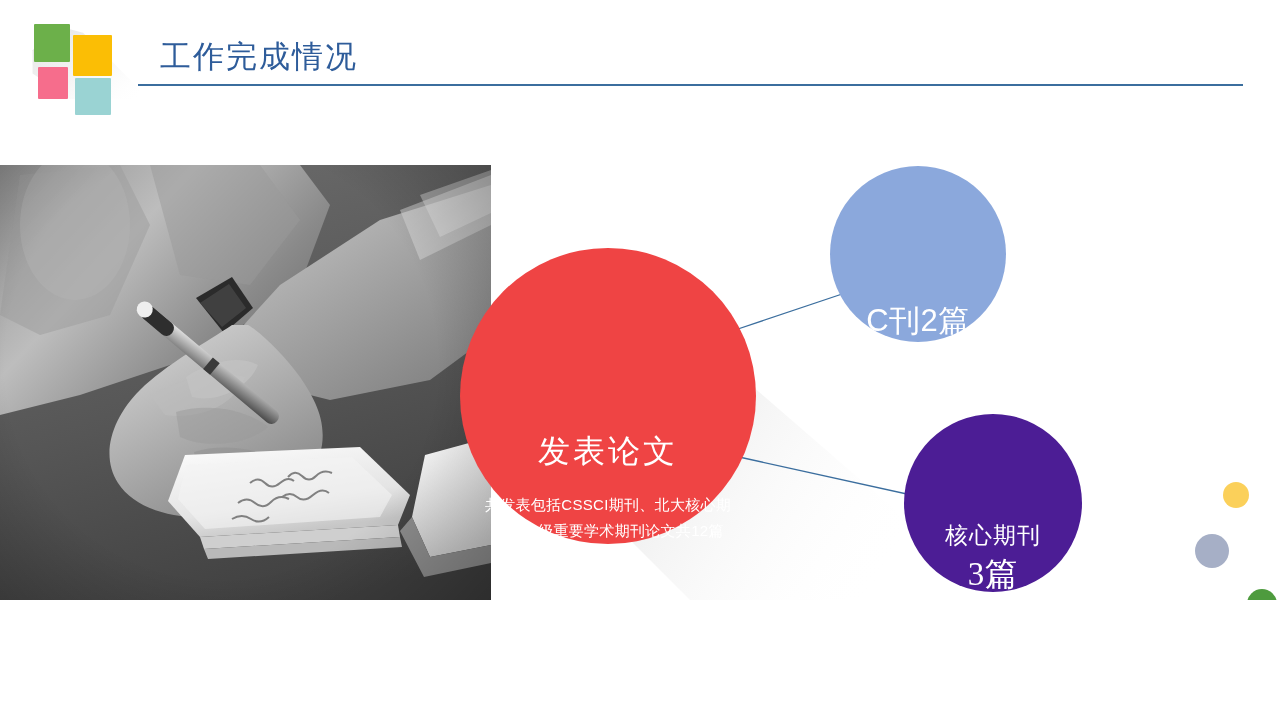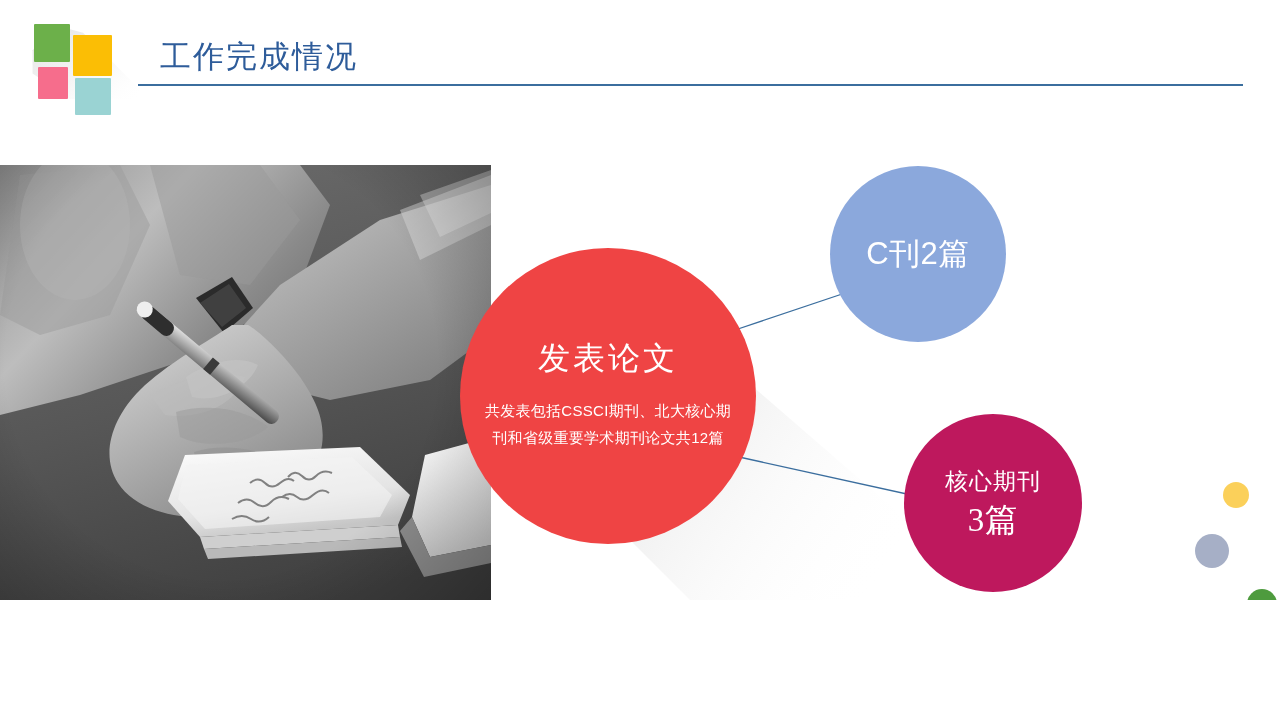--- a/index.html
+++ b/index.html
@@ -95,21 +95,21 @@
     pointer-events: none;
   }
 
   
   .bubble {
     position: absolute;
     border-radius: 50%;
     display: flex;
     flex-direction: column;
     align-items: center;
-    justify-content: center;
+    justify-content: flex-end;
     text-align: center;
     color: #ffffff;
     box-sizing: border-box;
   }
   .bubble-main {
     left: 460px;
     top: 248px;
     width: 296px;
     height: 296px;
     background: #EFA026;
@@ -324,21 +324,21 @@
 
   <div class="bubble bubble-main" style="background: #ef4444;">
     <div class="b-title">发表论文</div>
     <div class="b-body">共发表包括CSSCI期刊、北大核心期刊和省级重要学术期刊论文共12篇</div>
   </div>
 
   <div class="bubble bubble-c" style="background: rgb(139, 168, 220);">
     <div class="b-title">C刊2篇</div>
   </div>
 
-  <div class="bubble bubble-core" style="background: #be185d;">
+  <div class="bubble bubble-core" style="background: #4c1d95;">
     <div class="b-line1">核心期刊</div>
     <div class="b-line2">3篇</div>
   </div>
 
   <div class="dots" id="decor-dots">
       <div class="dot" style="left: 1223px; top: 482px; width: 26px; height: 26px; background: rgb(251, 208, 90);"></div>
       <div class="dot" style="left: 1195px; top: 534px; width: 34px; height: 34px; background: rgb(166, 175, 198);"></div>
       <div class="dot" style="left: 1247px; top: 589px; width: 30px; height: 30px; background: rgb(78, 155, 62);"></div>
       <div class="dot" style="left: 1097px; top: 615px; width: 26px; height: 26px; background: rgb(241, 105, 60);"></div>
       <div class="dot" style="left: 1172px; top: 611px; width: 44px; height: 44px; background: rgb(248, 93, 138);"></div>

